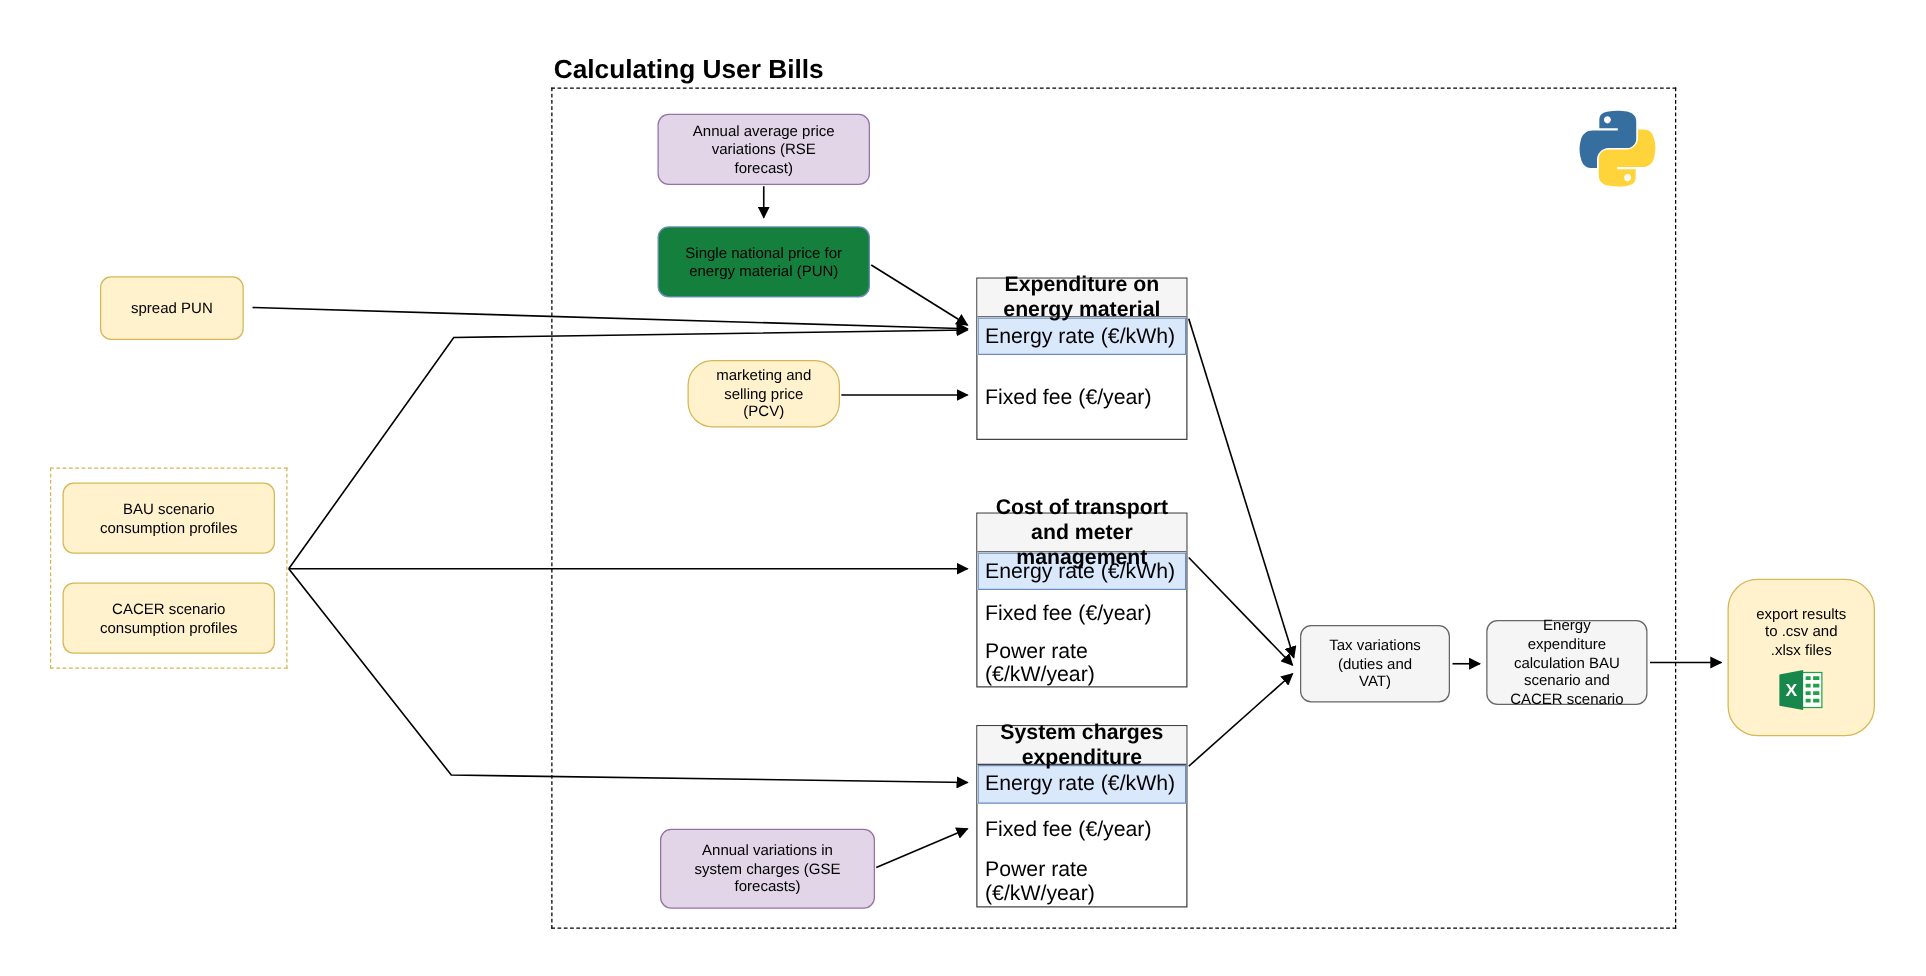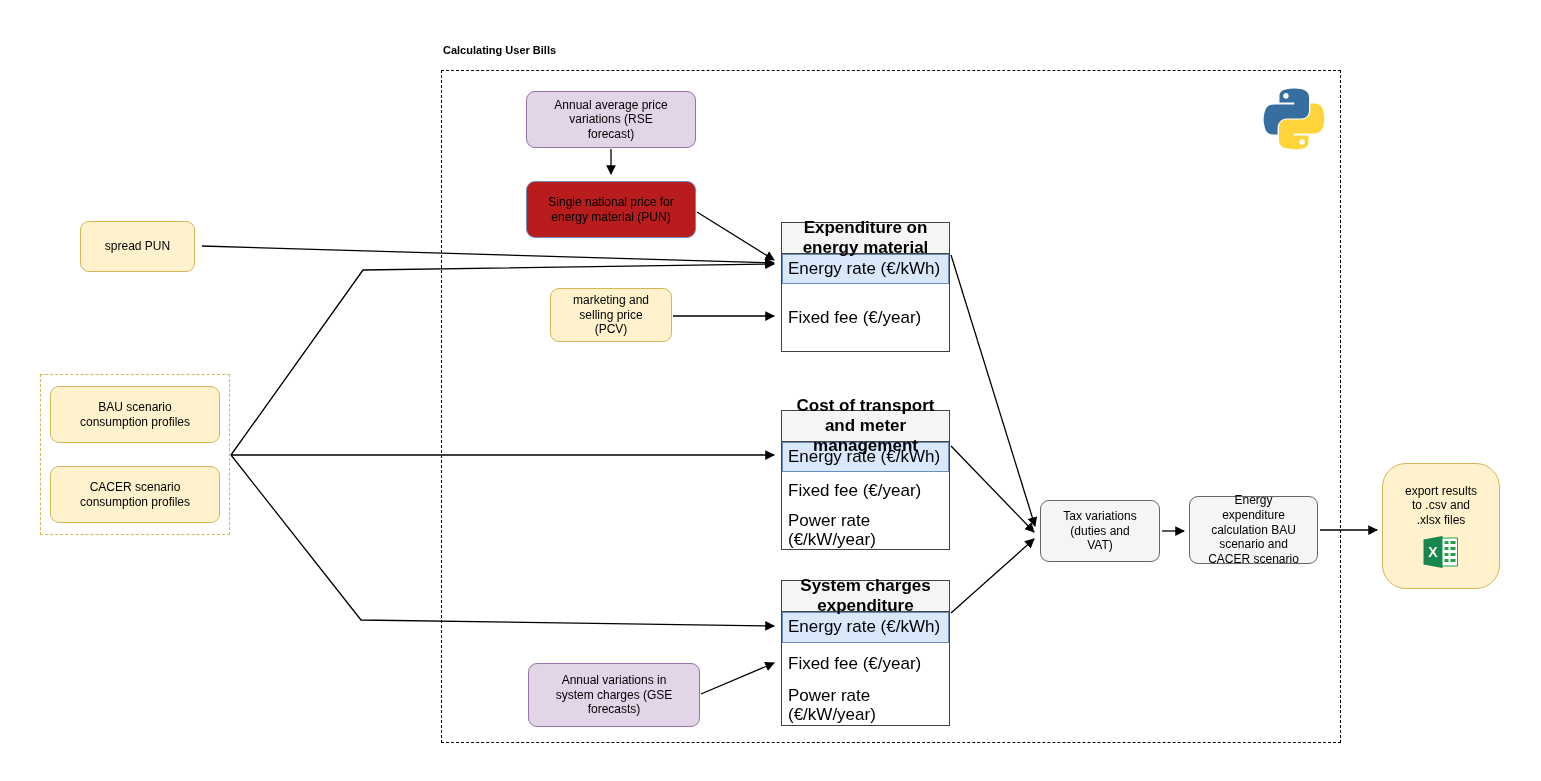--- a/index.html
+++ b/index.html
@@ -1,31 +1,31 @@
 <!DOCTYPE html>
 <html><head>
 <meta charset="utf-8">
 <style>
   html,body{margin:0;padding:0;background:#fff;}
   #canvas{
     position:relative;width:1541px;height:781px;background:#ffffff;overflow:hidden;
     font-family:"Liberation Sans","DejaVu Sans",sans-serif;color:#000;
   }
   .abs{position:absolute;box-sizing:border-box;}
-  #diagram-title{left:443px;top:44px;font-size:11px;font-weight:bold;z-index:12;}
+  #diagram-title{left:443px;top:44px;font-size:21px;font-weight:bold;z-index:12;}
   .dashed-frame{border:1px dashed #000;background:transparent;z-index:1;}
   .group-frame{border:1px dashed #d6b656;background:transparent;z-index:1;}
   svg.wires{left:0;top:0;z-index:5;pointer-events:none;}
   .node{
     display:flex;align-items:center;justify-content:center;text-align:center;
     font-size:12px;line-height:1.22;border-radius:9px;border:1px solid;
     padding:3px 18px;z-index:10;
   }
   .node.purple{background:#e1d5e7;border-color:#9673a6;}
-  .node.blue{background:#b91c1c;border-color:#6c8ebf;}
+  .node.blue{background:#15803d;border-color:#6c8ebf;}
   .node.yellow{background:#fff2cc;border-color:#d6b656;}
   .node.gray{background:#f5f5f5;border-color:#666666;}
   .node.bigyellow{border-radius:24px;flex-direction:column;gap:9px;}
   .tbl{background:#fff;border:1px solid #424242;font-size:17px;z-index:10;}
   .tbl .thead{
     display:flex;align-items:center;justify-content:center;text-align:center;
     font-weight:bold;background:#f5f5f5;border-bottom:1px solid #424242;line-height:1.18;
   }
   .tbl .trow{display:flex;align-items:center;padding-left:6px;line-height:1.1;}
   .tbl .trow.hl{background:#dae8fc;box-shadow:inset 0 0 0 1px #6c8ebf;}
@@ -75,21 +75,21 @@
   </div>
 
   <div class="abs node blue" style="left:526px;top:181px;width:170px;height:57px;">
     <span>Single national price for energy material (PUN)</span>
   </div>
 
   <div class="abs node yellow" style="left:80px;top:221px;width:115px;height:51px;">
     <span>spread PUN</span>
   </div>
 
-  <div class="abs node yellow" style="left:550px;top:288px;width:122px;height:54px;">
+  <div class="abs node yellow" style="left:550px;top:288px;width:122px;height:54px;border-radius:20px;">
     <span>marketing and selling price (PCV)</span>
   </div>
 
   <div class="abs node yellow" style="left:50px;top:386px;width:170px;height:57px;">
     <span>BAU scenario consumption profiles</span>
   </div>
 
   <div class="abs node yellow" style="left:50px;top:466px;width:170px;height:57px;">
     <span>CACER scenario consumption profiles</span>
   </div>

